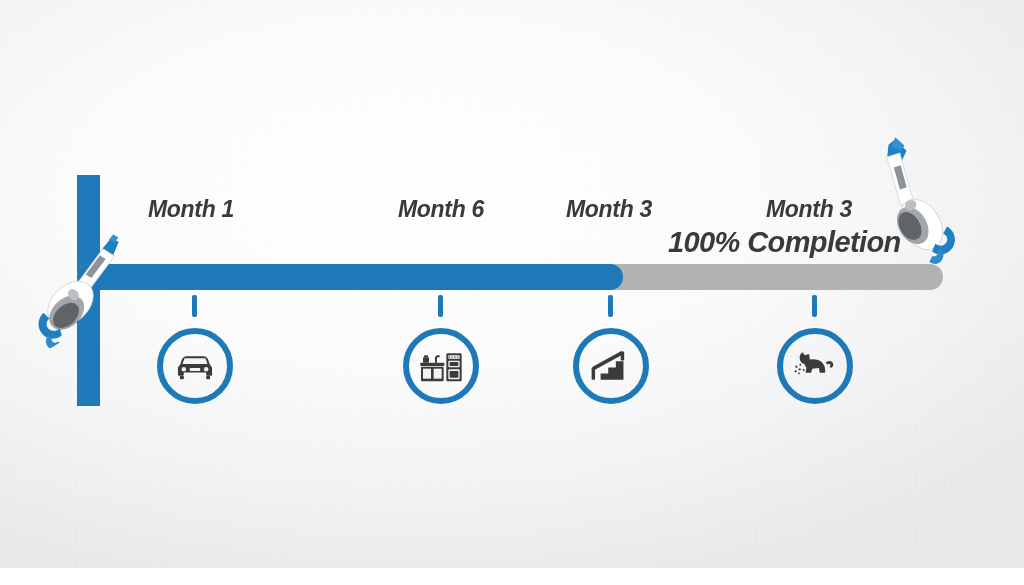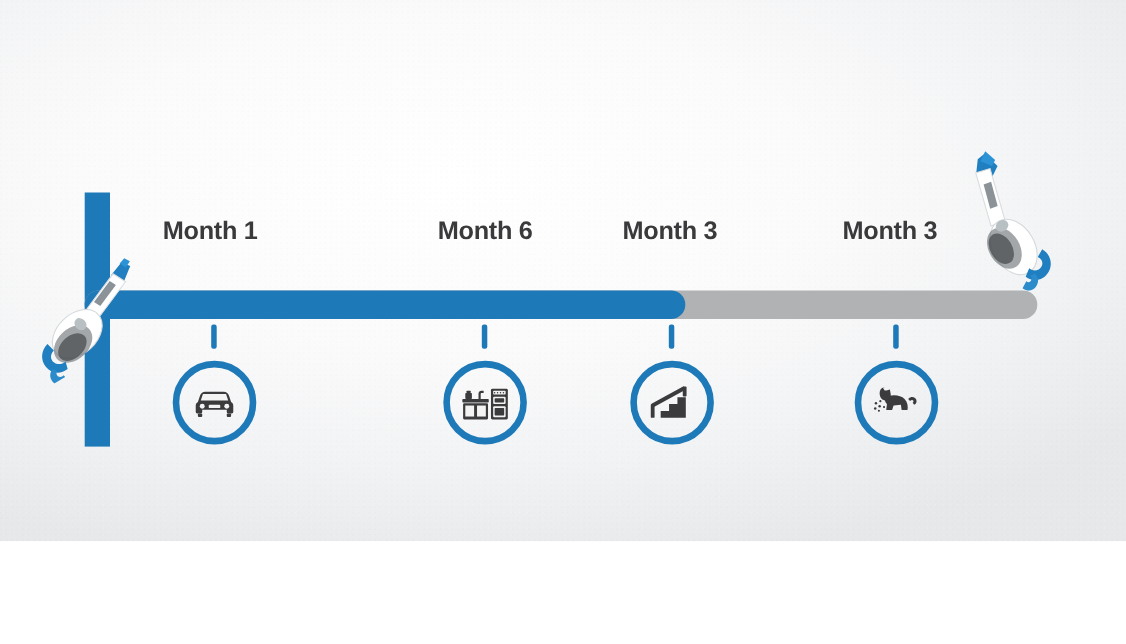--- a/index.html
+++ b/index.html
@@ -3,26 +3,27 @@
 <meta charset="utf-8">
 <style>
   html, body {
     margin: 0;
     padding: 0;
     background: #ffffff;
   }
   #stage {
     position: relative;
     width: 1024px;
-    height: 492px;
+    height: 568px;
     overflow: hidden;
     font-family: "Liberation Sans", sans-serif;
     background:
       radial-gradient(ellipse 78% 72% at 40% 34%, #ffffff 0%, #fbfbfc 42%, #f2f3f4 72%, #e7e8ea 100%),
       linear-gradient(135deg, #ffffff 0%, #f6f7f8 55%, #e3e4e6 100%);
+    font-style: italic;
   }
   
   #texture {
     position: absolute;
     inset: 0;
     opacity: 0.5;
     pointer-events: none;
     background-image:
       radial-gradient(circle at 1px 1px, rgba(0,0,0,0.030) 0.6px, transparent 0.8px),
       radial-gradient(circle at 3px 4px, rgba(255,255,255,0.55) 0.6px, transparent 0.9px);
@@ -134,20 +135,21 @@
   <div class="tick" style="left:192px"></div>
   <div class="tick" style="left:438px"></div>
   <div class="tick" style="left:608px"></div>
   <div class="tick" style="left:812px"></div>
 
   <div class="month-label" style="left:148px; top:196px">Month 1</div>
   <div class="month-label" style="left:398px; top:196px">Month 6</div>
   <div class="month-label" style="left:566px; top:196px">Month 3</div>
   <div class="month-label" style="left:766px; top:196px">Month 3</div>
 
+  <div id="completion-label">100% Completion</div>
 
   <div class="milestone" style="left:157px">
     <span>
       <svg width="42" height="30" viewBox="0 0 64 44" fill="#3b3b3d">
         <path d="M6 26c0-2 1-4 3-5l3-9c1-3 4-5 7-5h26c3 0 6 2 7 5l3 9c2 1 3 3 3 5v9a2 2 0 0 1-2 2h-5a2 2 0 0 1-2-2v-3H15v3a2 2 0 0 1-2 2H8a2 2 0 0 1-2-2z"></path>
         <path d="M16 10h32l3 9H13z" fill="#f3f3f3"></path>
         <circle cx="15" cy="27" r="3.4" fill="#f3f3f3"></circle>
         <circle cx="49" cy="27" r="3.4" fill="#f3f3f3"></circle>
         <rect x="24" y="25" width="16" height="4.5" rx="1.2" fill="#f3f3f3"></rect>
         <rect x="9" y="37" width="6" height="5" rx="1.4"></rect>

